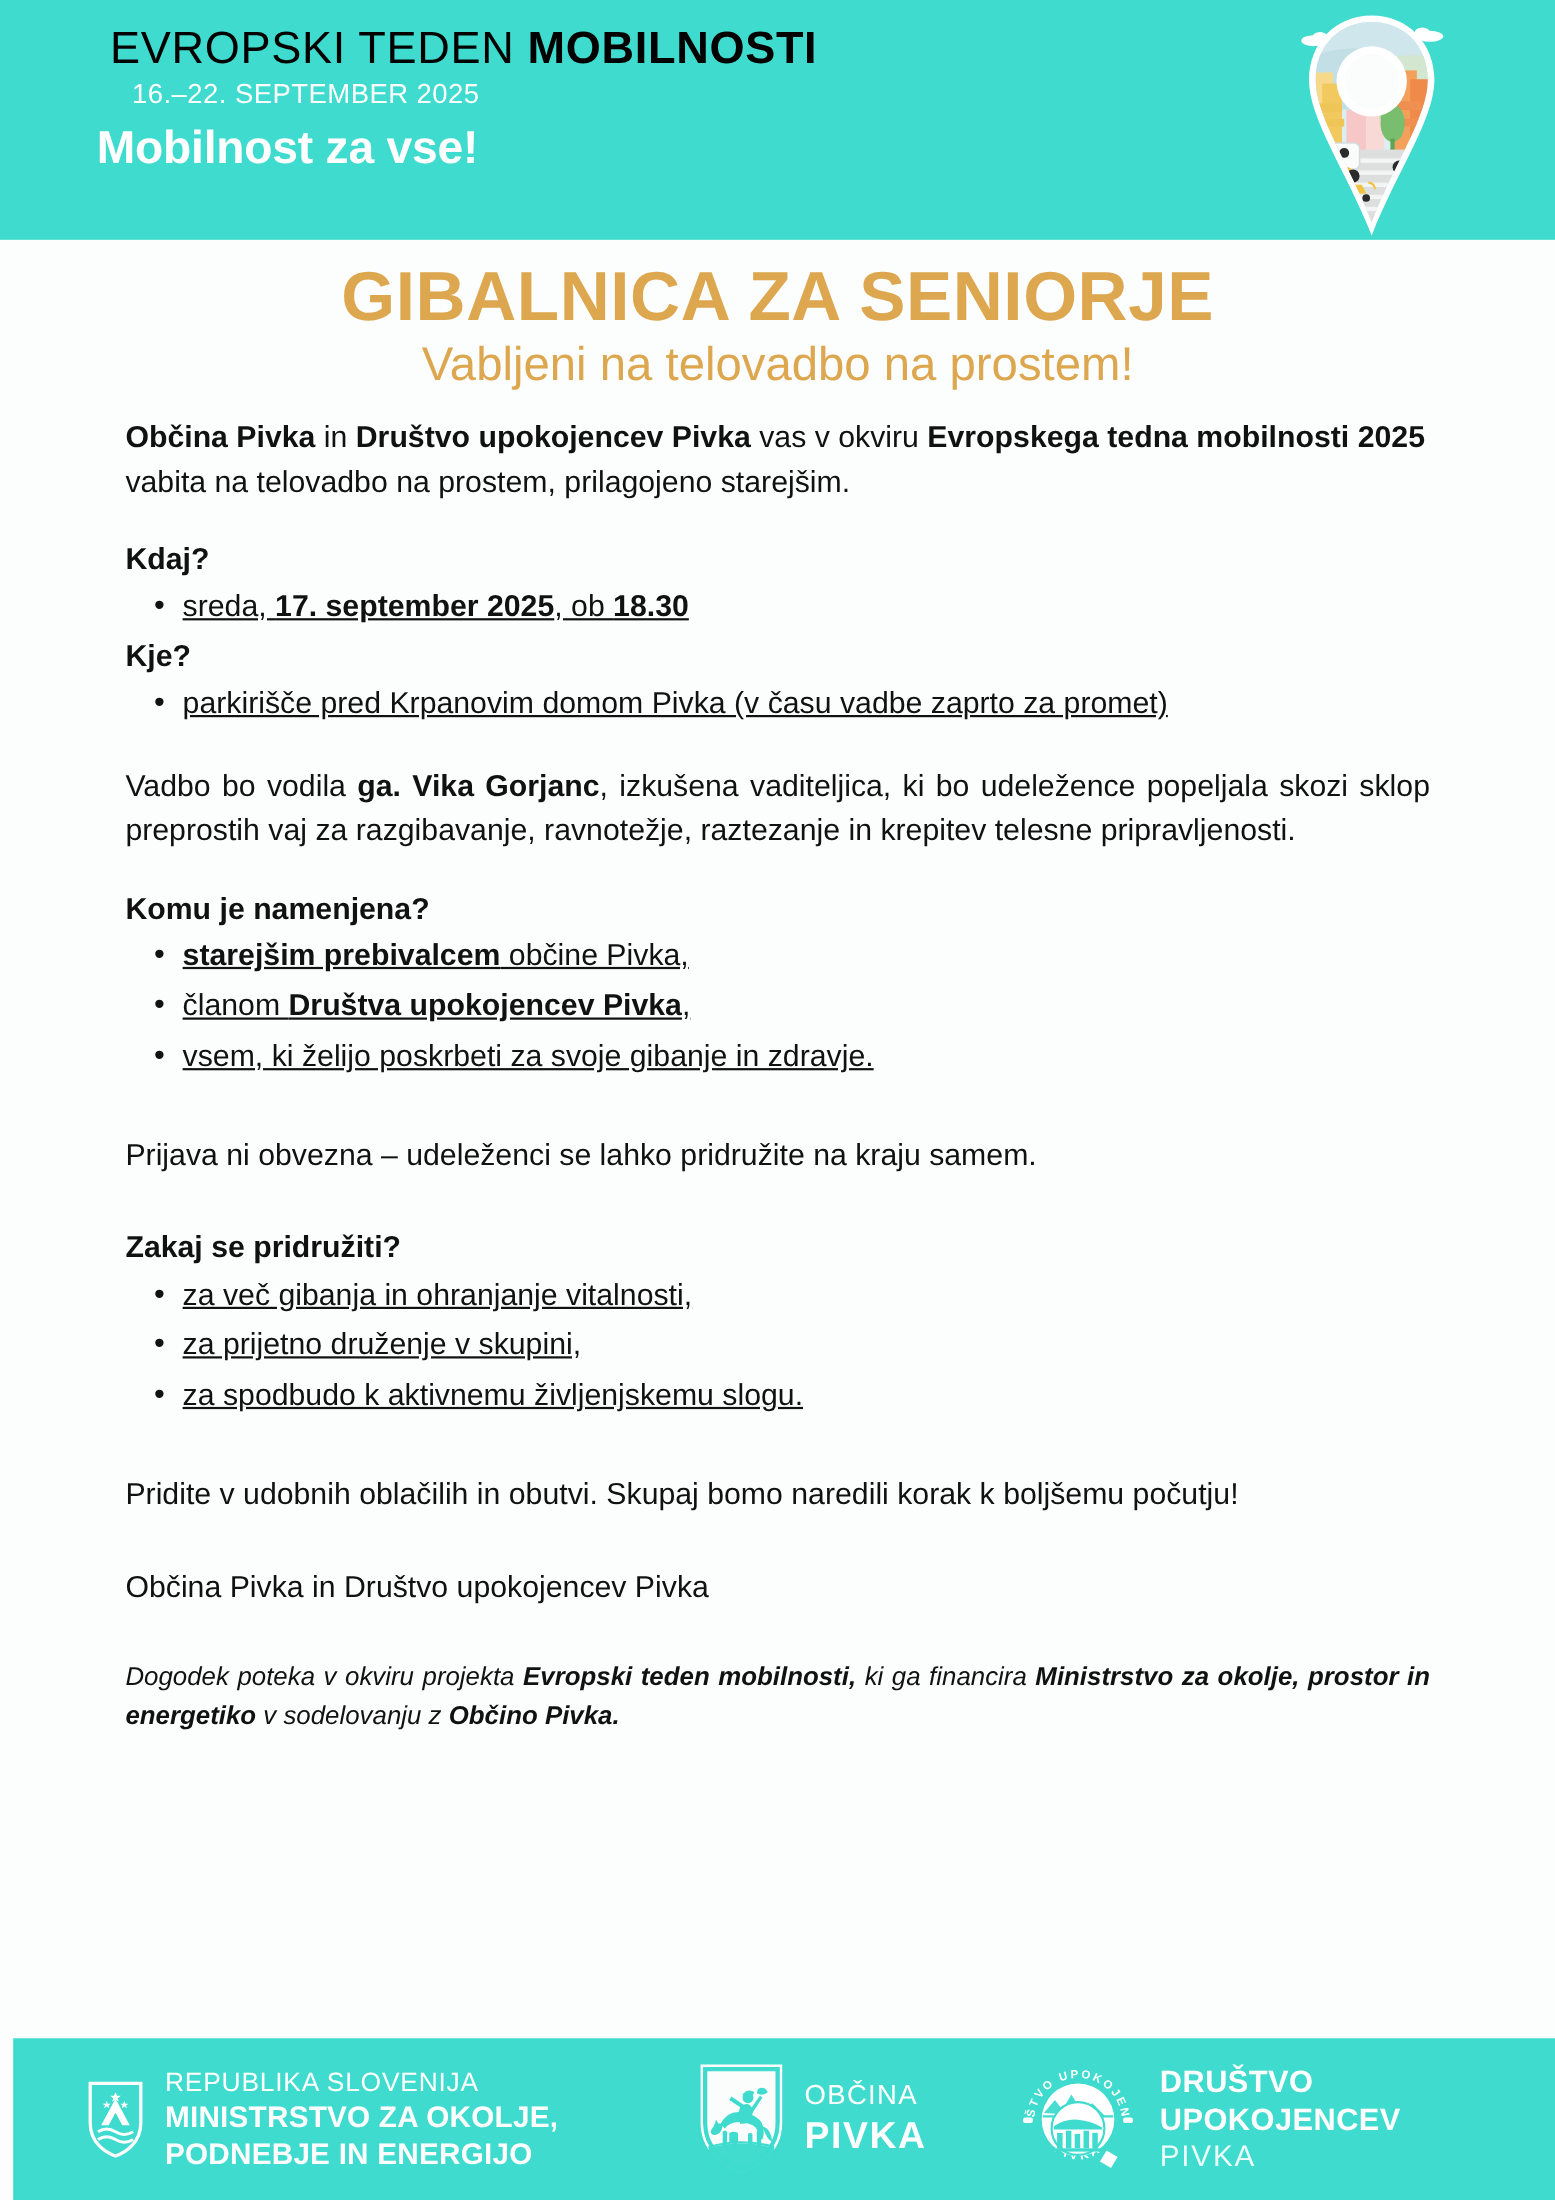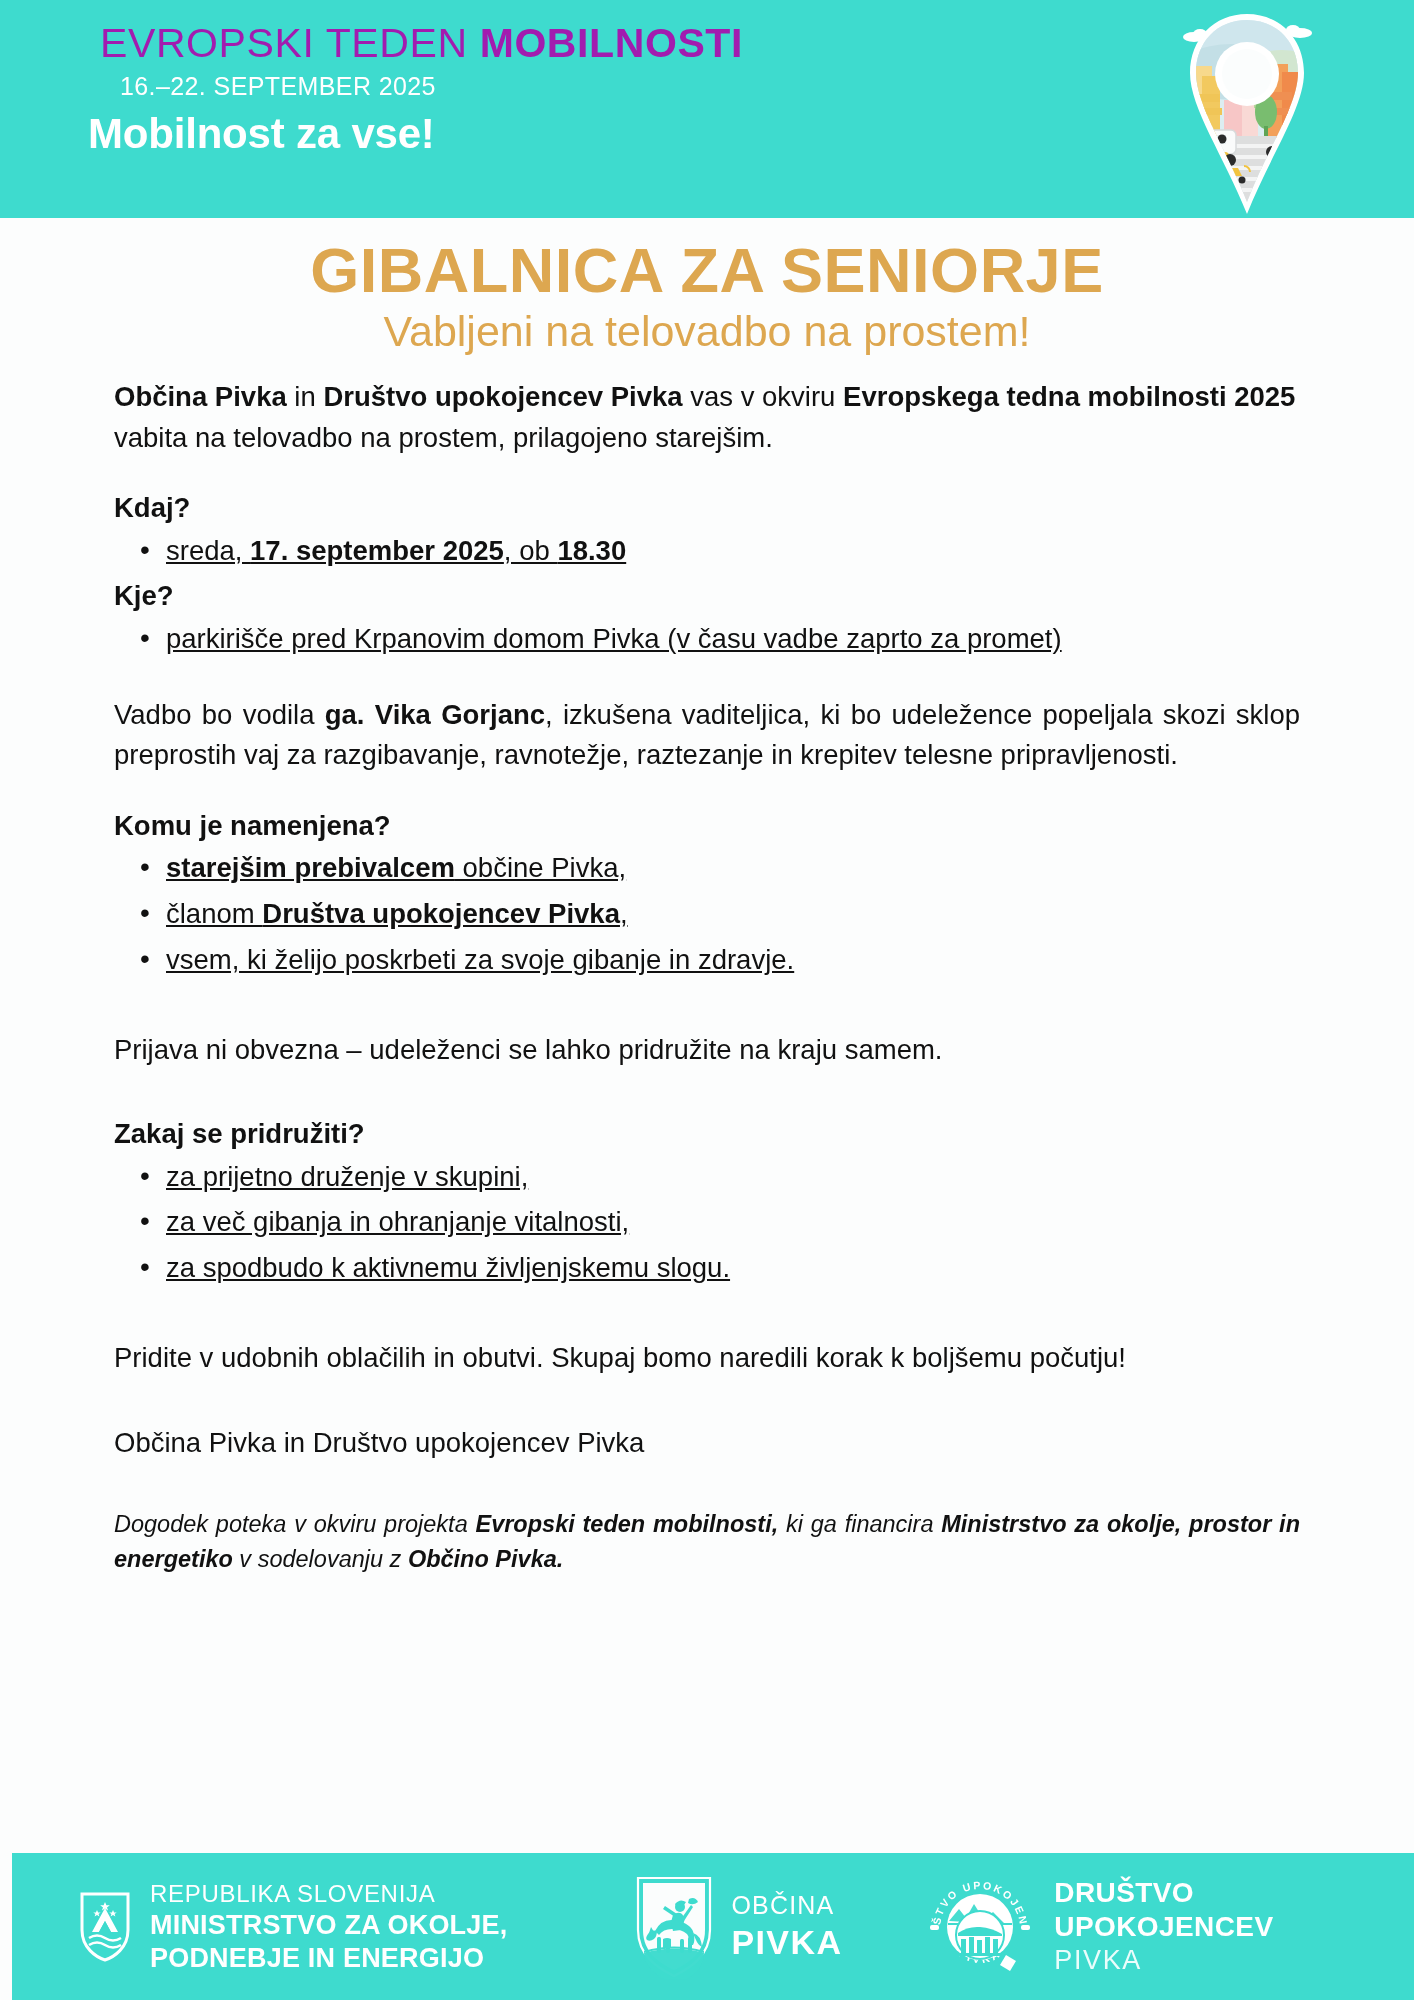--- a/index.html
+++ b/index.html
@@ -28,21 +28,21 @@
     overflow: hidden;
   }
   .etm-text-block {
     position: absolute;
     left: 100px;
     top: 22px;
   }
   .etm-line1 {
     font-size: 41px;
     letter-spacing: 0.6px;
-    color: #a21caf;
+    color: #000000;
     white-space: nowrap;
     line-height: 1.05;
     font-weight: 300;
     font-stretch: condensed;
   }
   .etm-line1 b {
     font-weight: 700;
   }
   .etm-line2 {
     margin-top: 7px;
@@ -364,22 +364,22 @@
       </ul>
 
       <div class="gap-lg"></div>
 
       <p class="p p-left">Prijava ni obvezna – udeleženci se lahko pridružite na kraju samem.</p>
 
       <div class="gap-lg"></div>
 
       <p class="p heading">Zakaj se pridružiti?</p>
       <ul class="bullets">
+        <li>za več gibanja in ohranjanje vitalnosti,</li>
         <li>za prijetno druženje v skupini,</li>
-        <li>za več gibanja in ohranjanje vitalnosti,</li>
         <li>za spodbudo k aktivnemu življenjskemu slogu.</li>
       </ul>
 
       <div class="gap-lg"></div>
 
       <p class="p">Pridite v udobnih oblačilih in obutvi. Skupaj bomo naredili korak k boljšemu počutju!</p>
 
       <div class="gap-lg"></div>
 
       <p class="p p-left">Občina Pivka in Društvo upokojencev Pivka</p>

